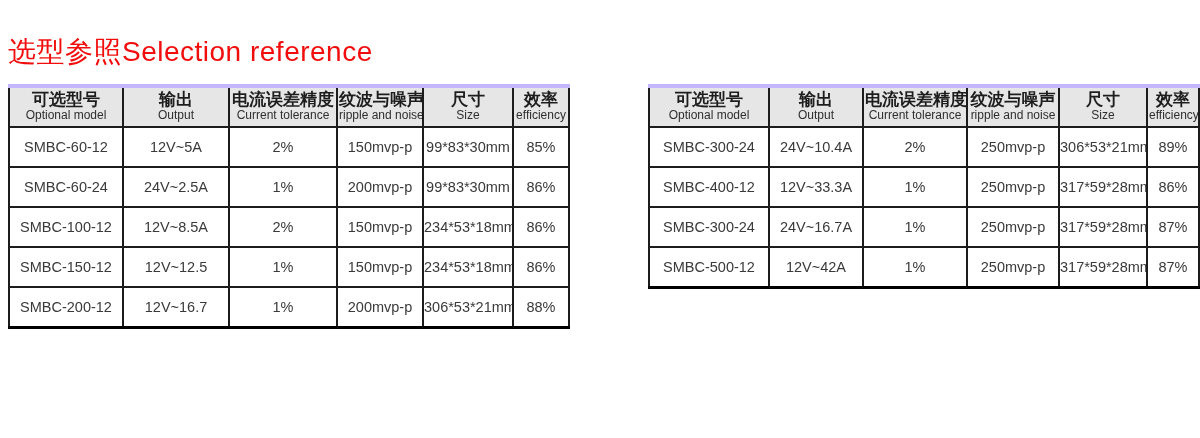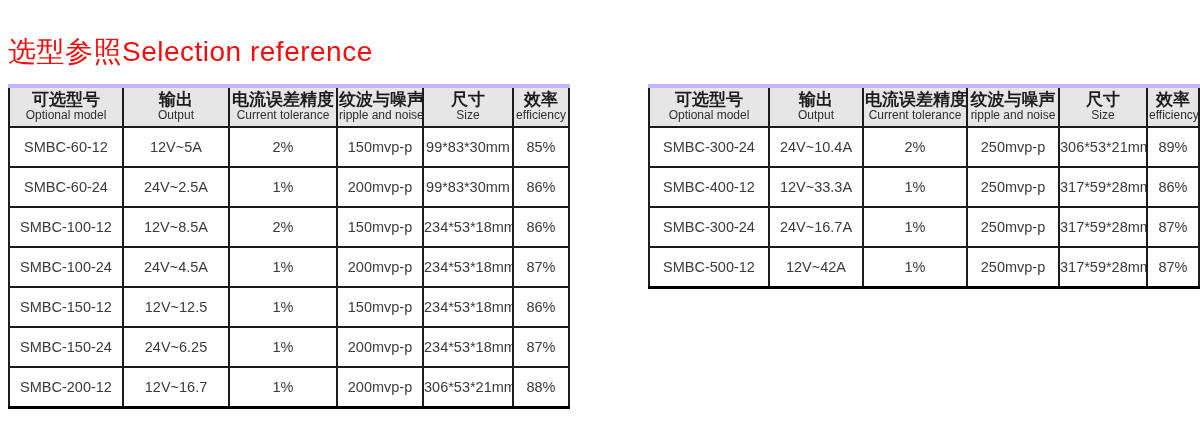--- a/index.html
+++ b/index.html
@@ -123,42 +123,26 @@
         </tr>
         <tr>
           <td>SMBC-100-12</td>
           <td>12V~8.5A</td>
           <td>2%</td>
           <td>150mvp-p</td>
           <td>234*53*18mm</td>
           <td>86%</td>
         </tr>
         <tr>
-          <td>SMBC-100-24</td>
-          <td>24V~4.5A</td>
-          <td>1%</td>
-          <td>200mvp-p</td>
-          <td>234*53*18mm</td>
-          <td>87%</td>
-        </tr>
-        <tr>
           <td>SMBC-150-12</td>
           <td>12V~12.5</td>
           <td>1%</td>
           <td>150mvp-p</td>
           <td>234*53*18mm</td>
           <td>86%</td>
-        </tr>
-        <tr>
-          <td>SMBC-150-24</td>
-          <td>24V~6.25</td>
-          <td>1%</td>
-          <td>200mvp-p</td>
-          <td>234*53*18mm</td>
-          <td>87%</td>
         </tr>
         <tr>
           <td>SMBC-200-12</td>
           <td>12V~16.7</td>
           <td>1%</td>
           <td>200mvp-p</td>
           <td>306*53*21mm</td>
           <td>88%</td>
         </tr>
       </tbody>

